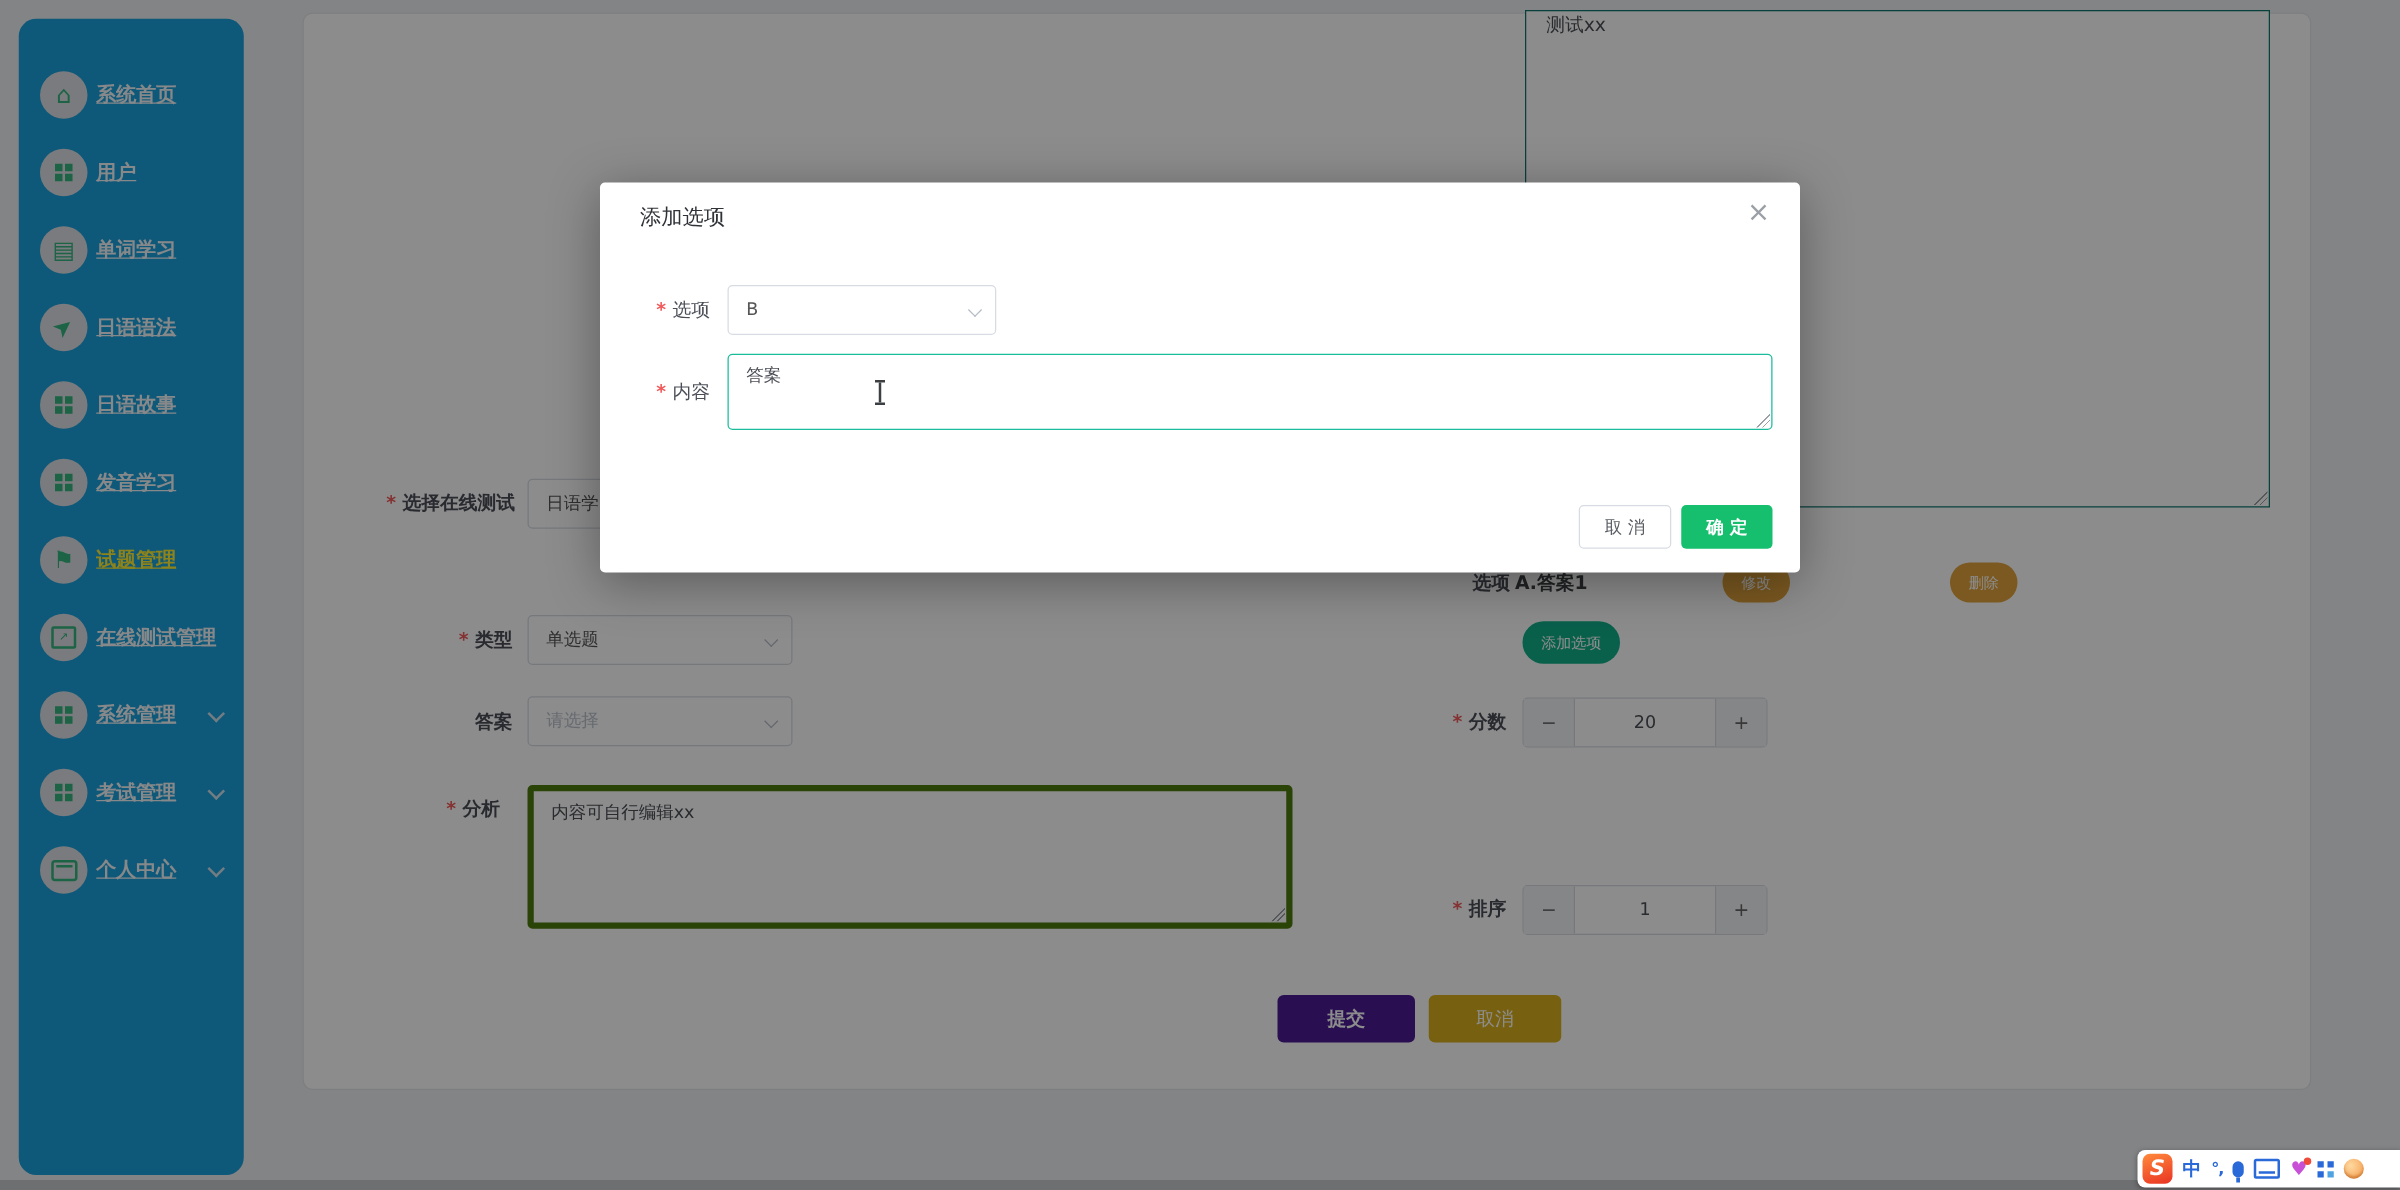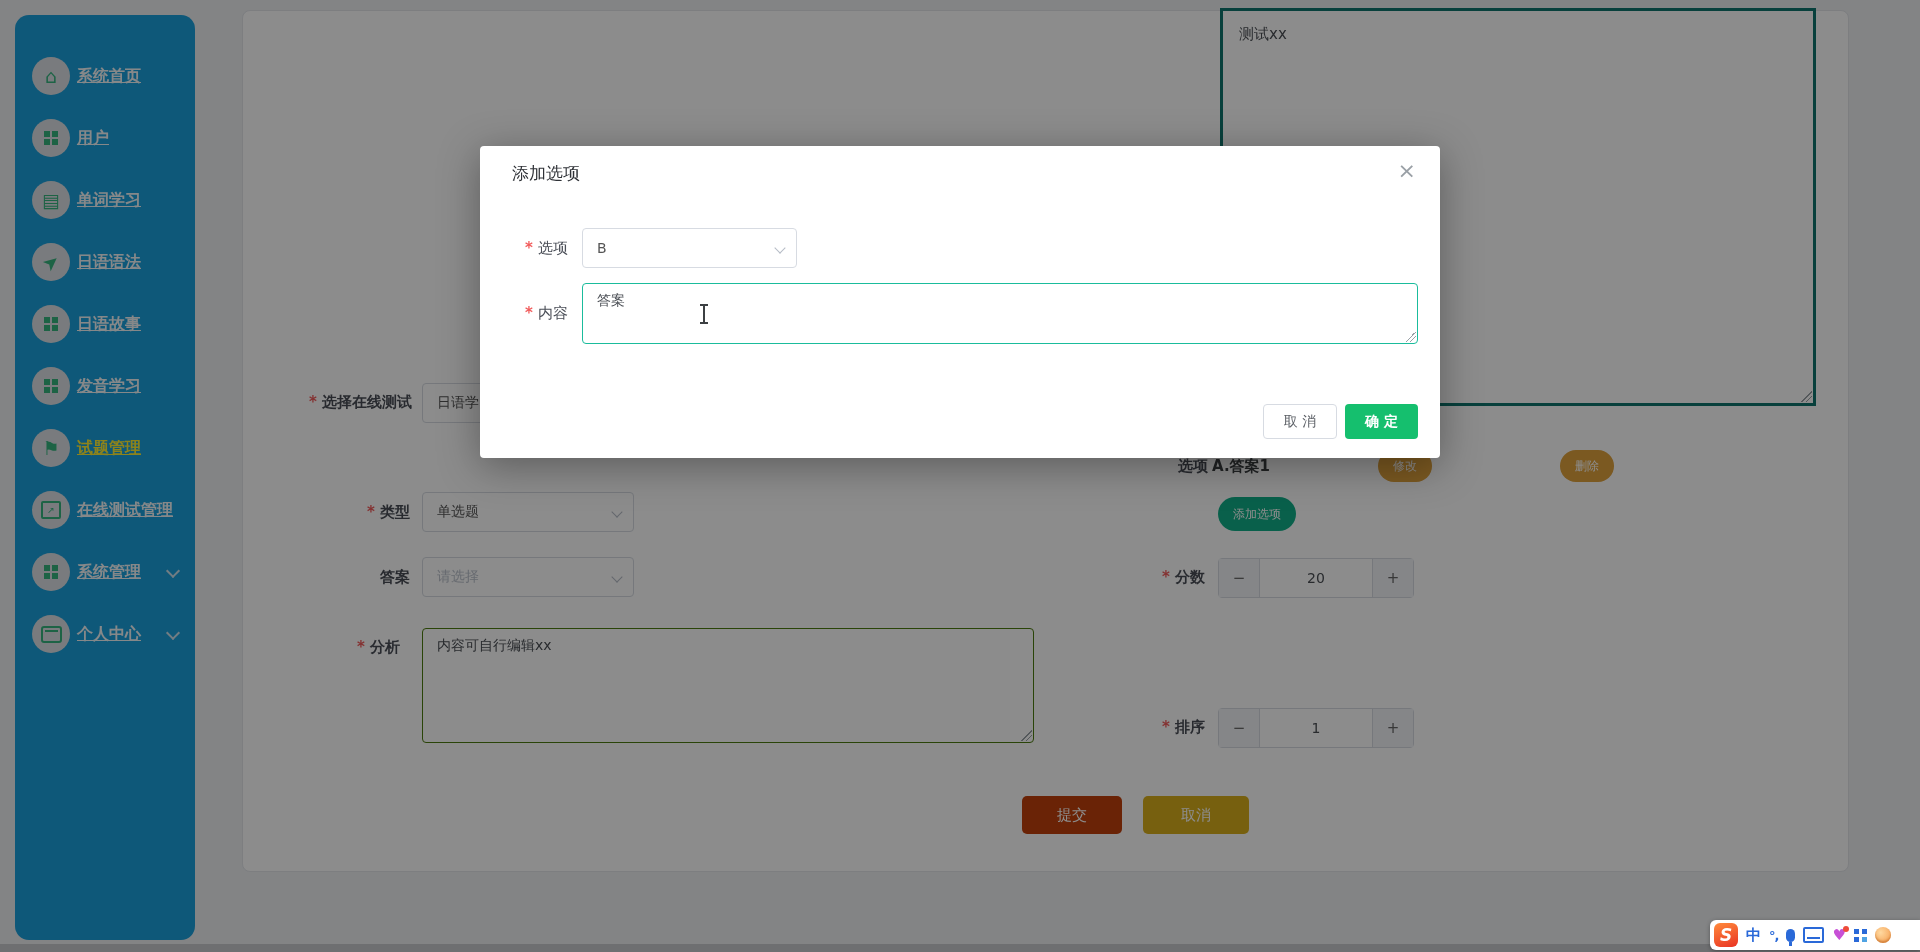--- a/index.html
+++ b/index.html
@@ -28,47 +28,47 @@
   .ico-chart{width:16px;height:14px;border:2px solid #35b57f;border-radius:2px;
              font-size:9px;display:flex;align-items:center;justify-content:center;color:#35b57f;}
   .ico-card{width:17px;height:13px;border:2px solid #35b57f;border-radius:3px;position:relative;}
   .ico-card::before{content:"";position:absolute;left:2px;right:2px;top:2px;height:2px;background:#35b57f;}
   .rot{display:inline-block;transform:rotate(-40deg);}
 
   
   .card{position:absolute;left:242px;top:10px;width:1607px;height:862px;background:#ffffff;
         border:1px solid #e3e6ea;border-radius:8px;box-sizing:border-box;}
   .big-ta{position:absolute;left:1220px;top:8px;width:596px;height:398px;background:#fff;
-        border:3px solid #0f766e;box-sizing:border-box;padding:14px 16px;font-size:15px;color:#4b4f55;}
+        border:1px solid #0f766e;box-sizing:border-box;padding:2px 16px;font-size:15px;color:#4b4f55;}
   .grip{position:absolute;right:1px;bottom:1px;width:11px;height:11px;
         background:linear-gradient(135deg,transparent 0 50%,#9aa0a6 50% 56%,transparent 56% 70%,#9aa0a6 70% 76%,transparent 76%);}
   .flabel{position:absolute;font-size:15px;font-weight:600;color:#4a4e57;text-align:right;white-space:nowrap;}
   .req::before{content:"* ";color:#f15b5b;font-weight:600;}
   .sel{position:absolute;height:40px;background:#fff;border:1px solid #d7dbe2;border-radius:4px;
        box-sizing:border-box;display:flex;align-items:center;padding:0 30px 0 14px;font-size:14px;
        color:#555;overflow:hidden;white-space:nowrap;cursor:pointer;}
   .sel .ph{color:#bcc2cc;}
   .sel .schev{position:absolute;right:12px;top:15px;width:7px;height:7px;border-right:1.5px solid #b6bcc6;
        border-bottom:1.5px solid #b6bcc6;transform:rotate(45deg);}
-  .ta{position:absolute;background:#fff;border:1px solid #4d7c0f;border-radius:4px;box-sizing:border-box;
+  .ta{position:absolute;background:#fff;border:5px solid #4d7c0f;border-radius:4px;box-sizing:border-box;
       padding:8px 14px;font-size:14px;color:#4b4f55;}
   .pill{position:absolute;border:none;border-radius:17px;color:#fff;font-size:12px;cursor:pointer;
         display:flex;align-items:center;justify-content:center;font-family:inherit;}
   .pill.warn{background:#e0a23c;width:54px;height:32px;}
   .pill.green{background:#12b089;width:78px;height:34px;}
   .stepper{position:absolute;width:196px;height:40px;border:1px solid #d7dbe2;border-radius:4px;
         box-sizing:border-box;display:flex;background:#fff;}
   .stepper .sbtn{width:40px;background:#f3f5f8;color:#666;display:flex;align-items:center;
         justify-content:center;font-size:15px;cursor:pointer;}
   .stepper .sbtn.minus{border-right:1px solid #d7dbe2;}
   .stepper .sbtn.plus{border-left:1px solid #d7dbe2;}
   .stepper .sval{flex:1;display:flex;align-items:center;justify-content:center;font-size:14px;color:#4b4f55;}
   .btn{position:absolute;border:none;border-radius:5px;color:#fff;font-size:15px;cursor:pointer;
        display:flex;align-items:center;justify-content:center;font-family:inherit;}
-  .btn.red{background:#c2410c;width:100px;height:38px;}
+  .btn.red{background:#4c1d95;width:110px;height:38px;font-weight:bold;}
   .btn.yellow{background:#d9b01c;width:106px;height:38px;}
 
   
   .overlay{position:absolute;inset:0;background:rgba(0,0,0,0.45);z-index:100;}
   .modal{position:absolute;left:480px;top:146px;width:960px;height:312px;background:#fff;
          border-radius:4px;box-shadow:0 8px 40px rgba(0,0,0,.35);z-index:200;}
   .m-title{position:absolute;left:32px;top:16px;font-size:17px;color:#2f3237;}
   .m-close{position:absolute;right:24px;top:14px;font-size:22px;color:#9aa0a6;cursor:pointer;line-height:1;}
   .m-label{position:absolute;left:20px;width:68px;text-align:right;font-size:15px;color:#4a4e57;white-space:nowrap;}
   .m-sel{left:102px;top:82px;width:215px;}
@@ -174,20 +174,32 @@
             <i></i>
             <i></i>
             <i></i>
           </span>
         </span>
       <span class="lbl">系统管理</span>
       <span class="chev"></span>
     </div>
     <div class="side-item">
       <span class="circ">
+          <span class="g4">
+            <i></i>
+            <i></i>
+            <i></i>
+            <i></i>
+          </span>
+        </span>
+      <span class="lbl">考试管理</span>
+      <span class="chev"></span>
+    </div>
+    <div class="side-item">
+      <span class="circ">
           <span class="ico-card"></span>
         </span>
       <span class="lbl">个人中心</span>
       <span class="chev"></span>
     </div>
   </aside>
 
   <main class="card"></main>
 
   <div class="big-ta">

